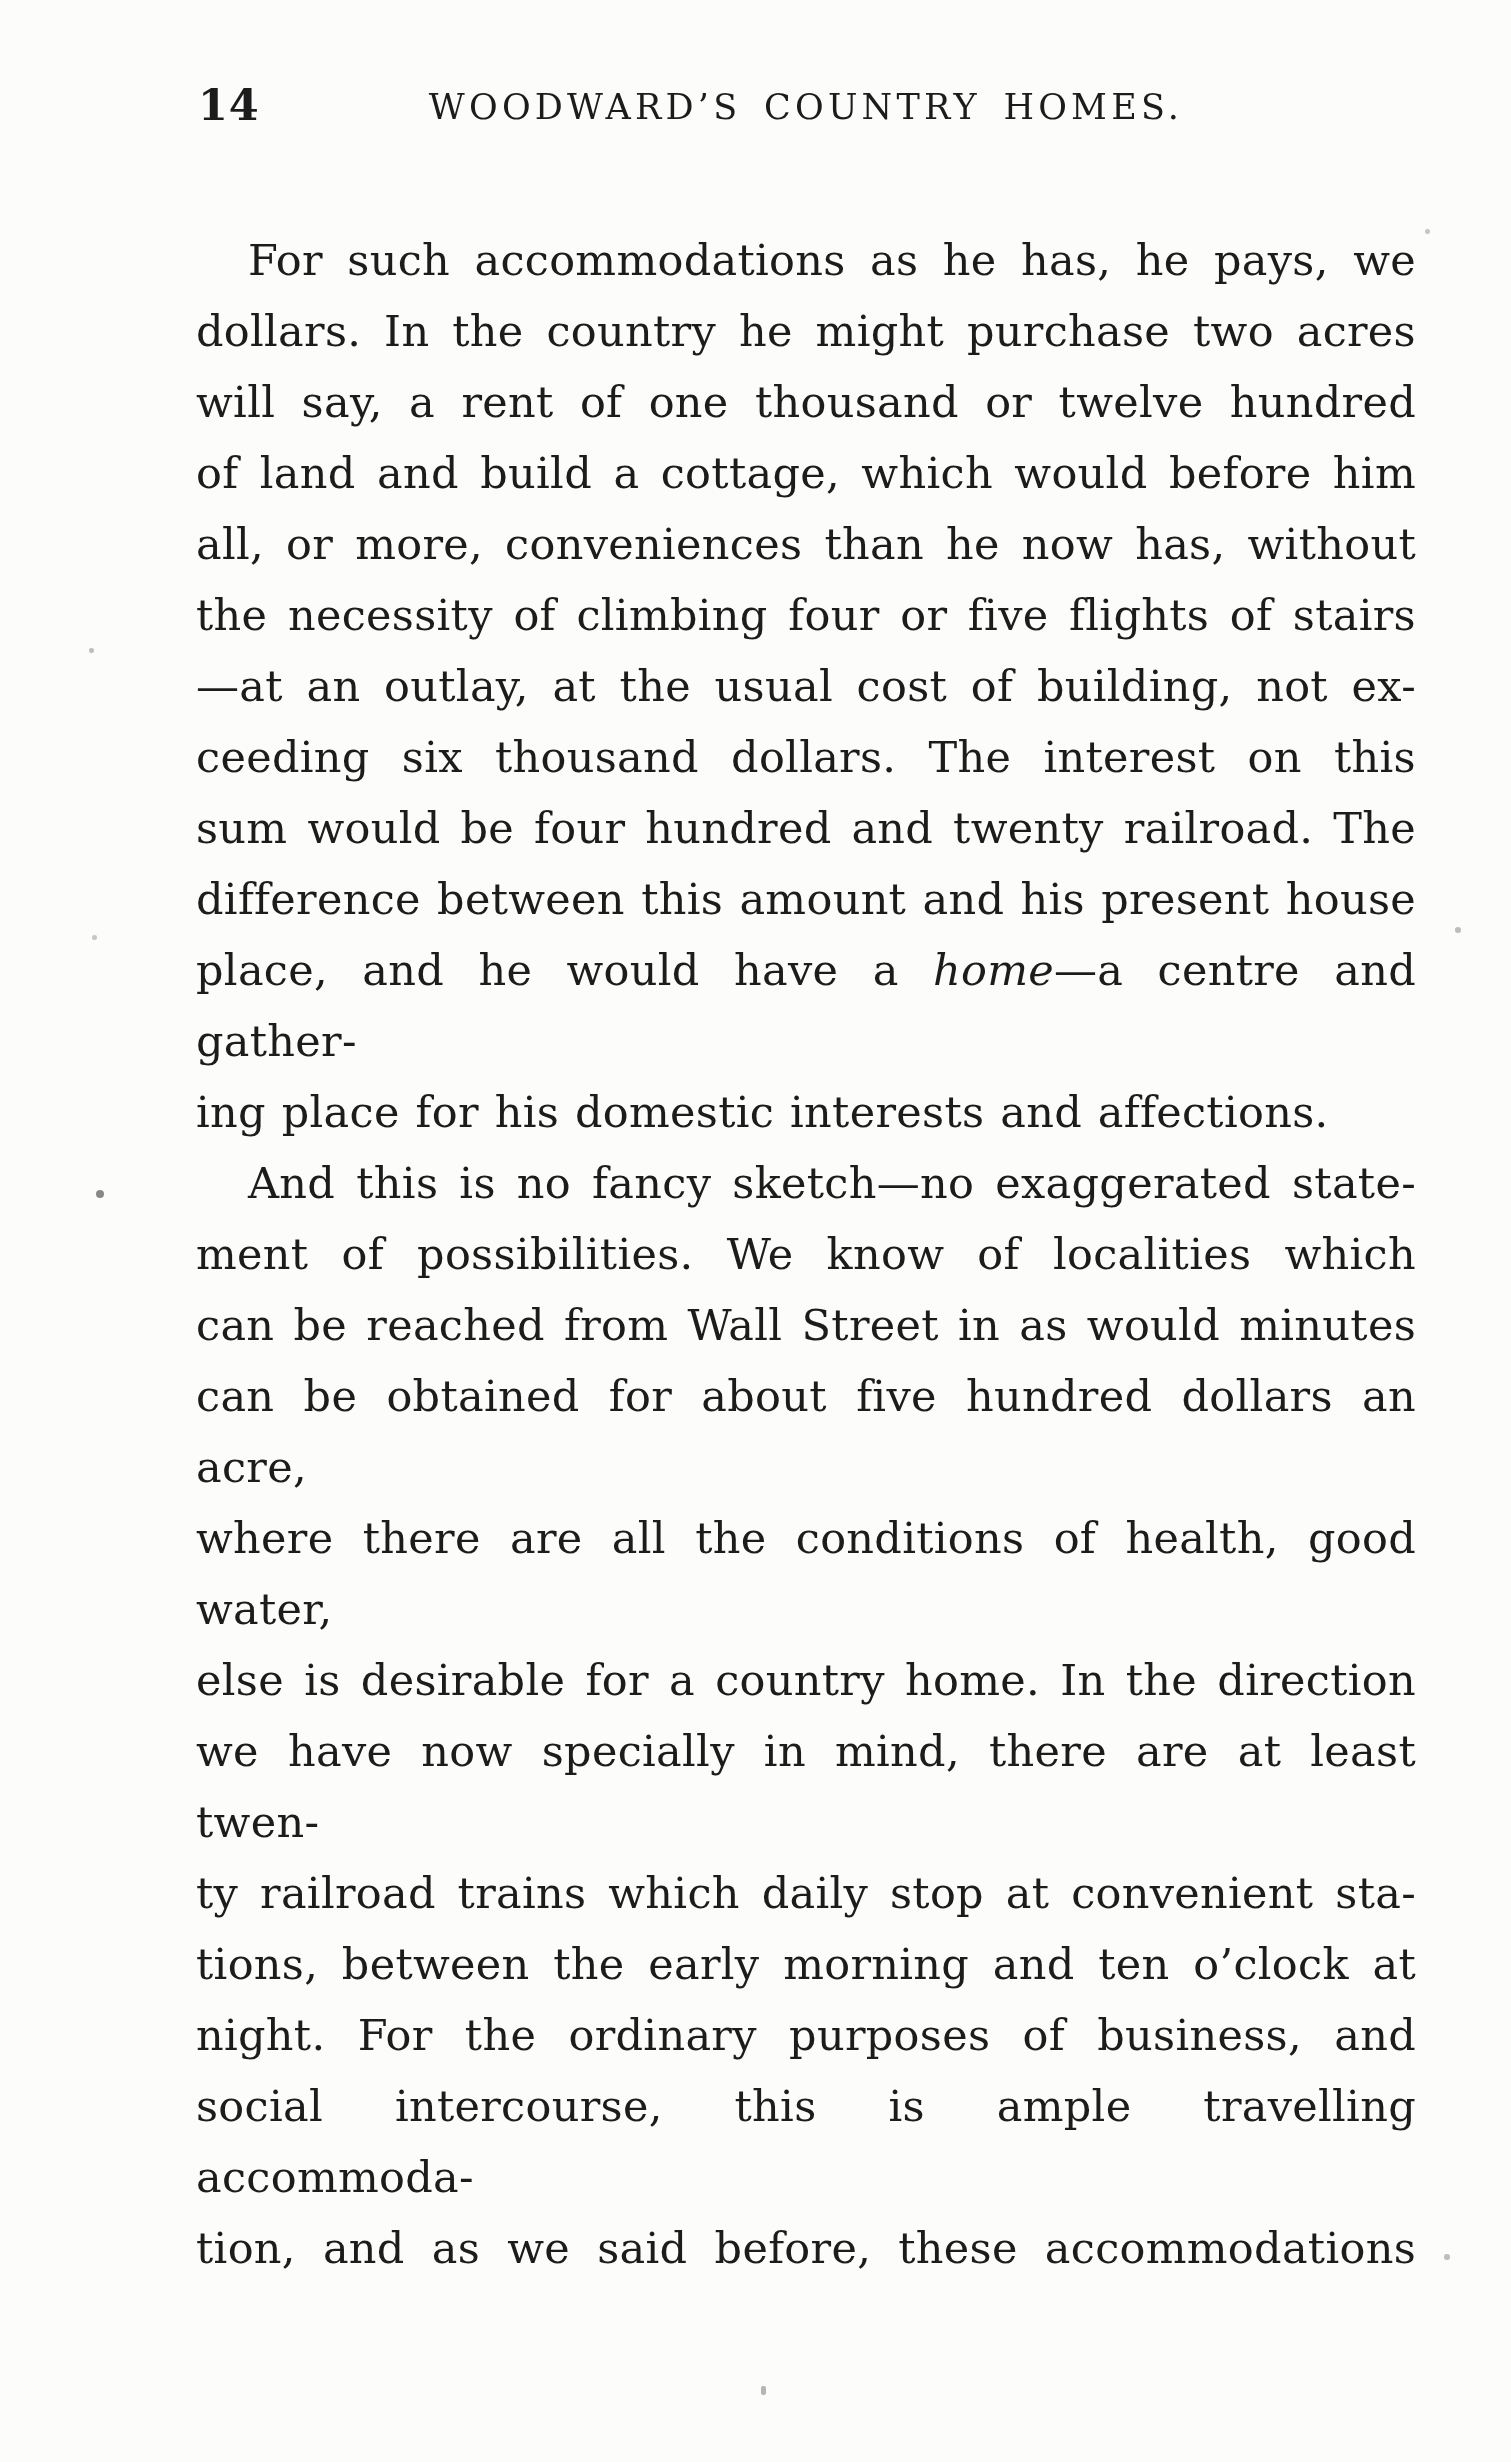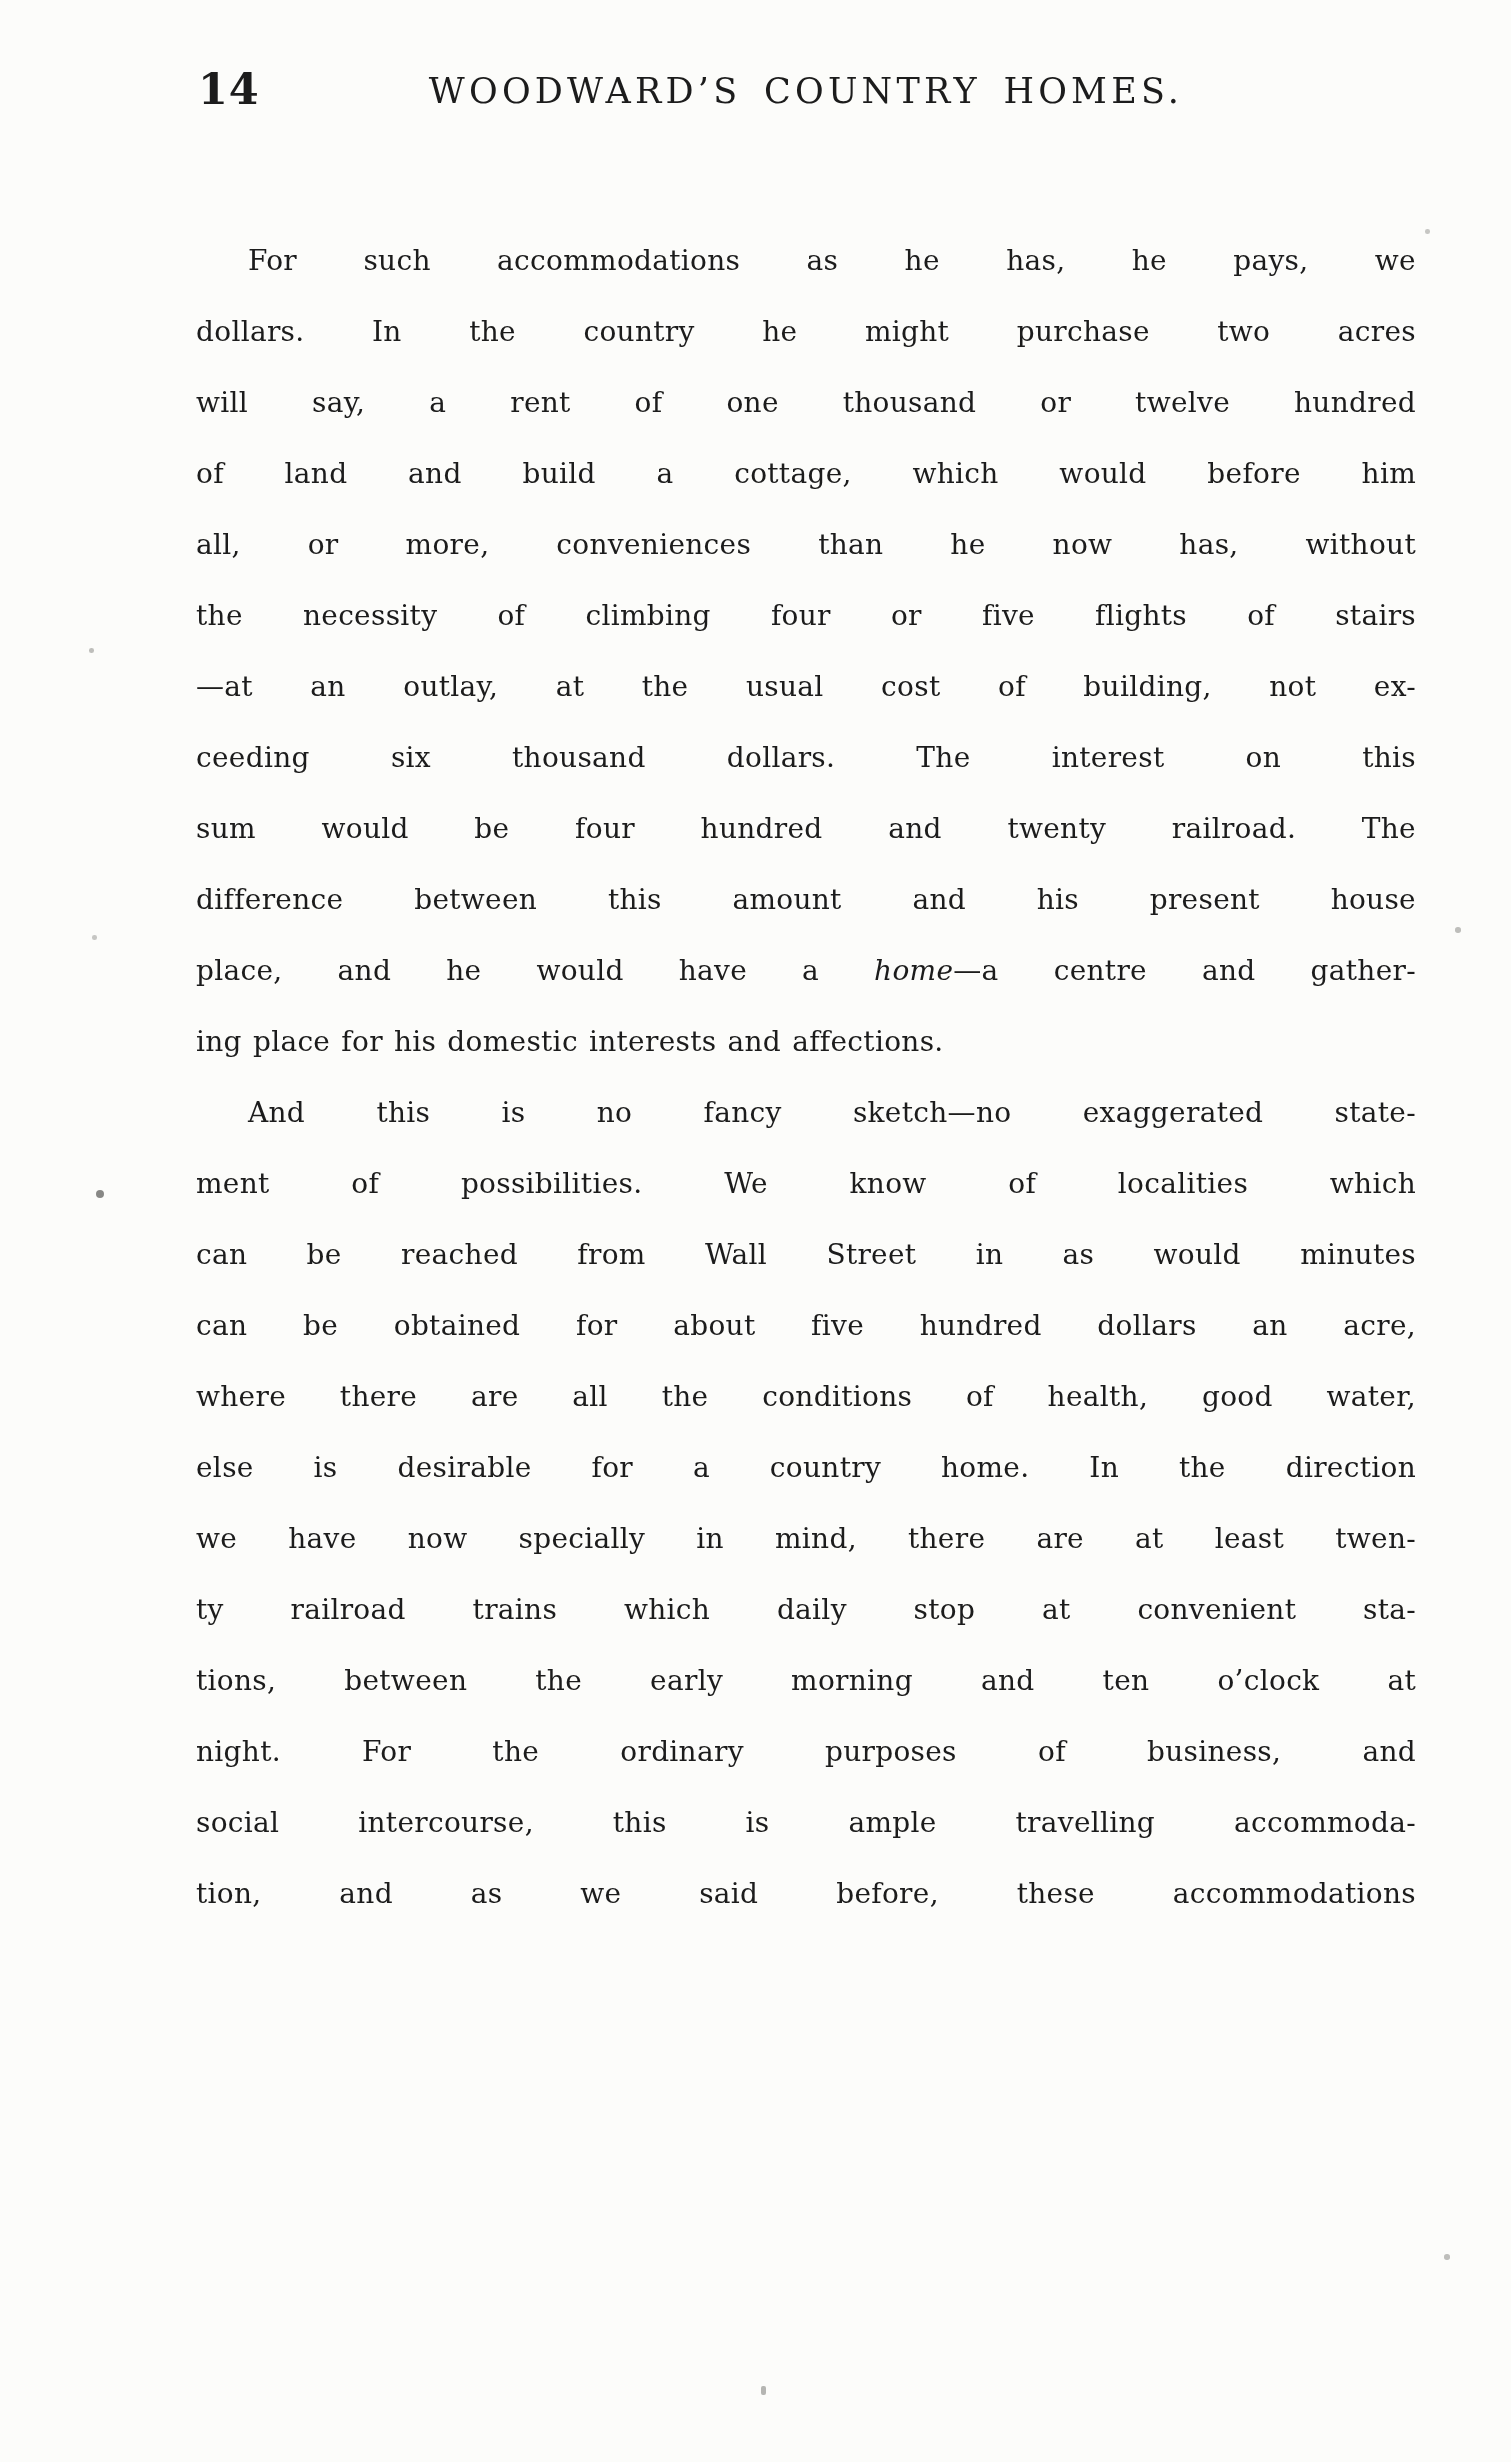--- a/index.html
+++ b/index.html
@@ -15,21 +15,21 @@
     margin: 0 auto;
     background: #fcfcfa;
     color: #1c1c1c;
     font-family: "DejaVu Serif", "Liberation Serif", serif;
     overflow: hidden;
   }
 
   
   .header-row {
     position: absolute;
-    top: 64px;
+    top: 80px;
     left: 196px;
     width: 1220px;
     height: 56px;
   }
 
   .page-number {
     position: absolute;
     left: 1.9px;
     top: 0;
     font-size: 43px;
@@ -48,21 +48,21 @@
     word-spacing: 7.4px;
     font-weight: 400;
   }
 
   
   .text-block {
     position: absolute;
     top: 225px;
     left: 196px;
     width: 1220px;
-    font-size: 28px;
+    font-size: 43px;
     line-height: 71px;
     letter-spacing: 0.3px;
     word-spacing: 1.9px;
   }
 
   .paragraph { margin: 0; }
 
   .line {
     text-align: justify;
     text-align-last: justify;

